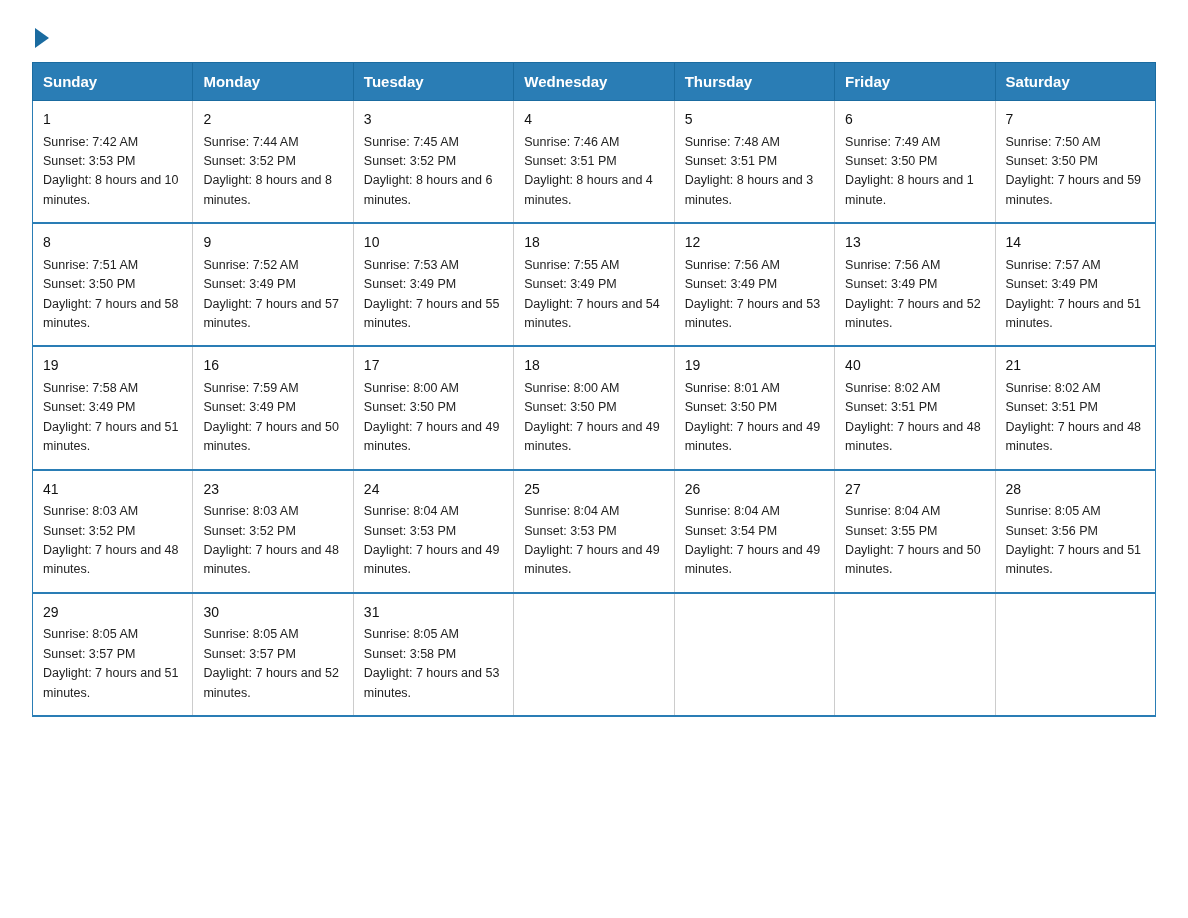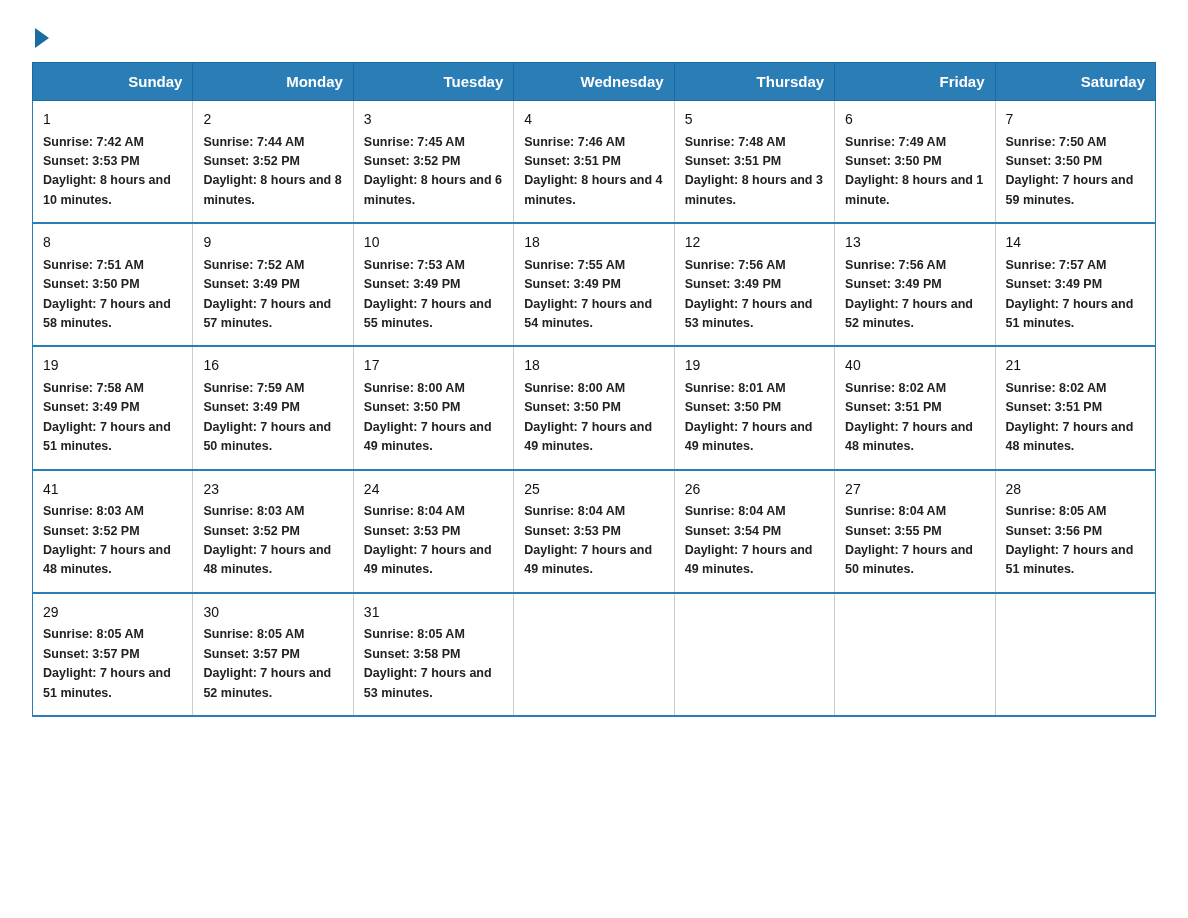--- a/index.html
+++ b/index.html
@@ -64,21 +64,21 @@
       width: 100%;
       border-collapse: collapse;
       table-layout: fixed;
     }
     thead tr th {
       background-color: #2a7db5;
       color: #ffffff;
       font-size: 15px;
       font-weight: 600;
       padding: 10px 10px;
-      text-align: right;
+      text-align: left;
       border: 1px solid #1a6ba0;
     }
     tbody tr {
       border-bottom: 2px solid #2a7db5;
     }
     tbody tr td {
       vertical-align: top;
       padding: 8px 10px 12px 10px;
       font-size: 12.5px;
       color: #222;
@@ -95,21 +95,20 @@
     }
     .day-num {
       font-size: 14px;
       font-weight: 500;
       margin-bottom: 2px;
       color: #111;
     }
     .day-info {
       color: #222;
       font-size: 12.5px;
-      font-weight: bold;
     }
     .empty-cell {
       background: #fff;
     }
   </style>
 </head>
 <body>
 
 <div class="header">
   <div class="logo">

